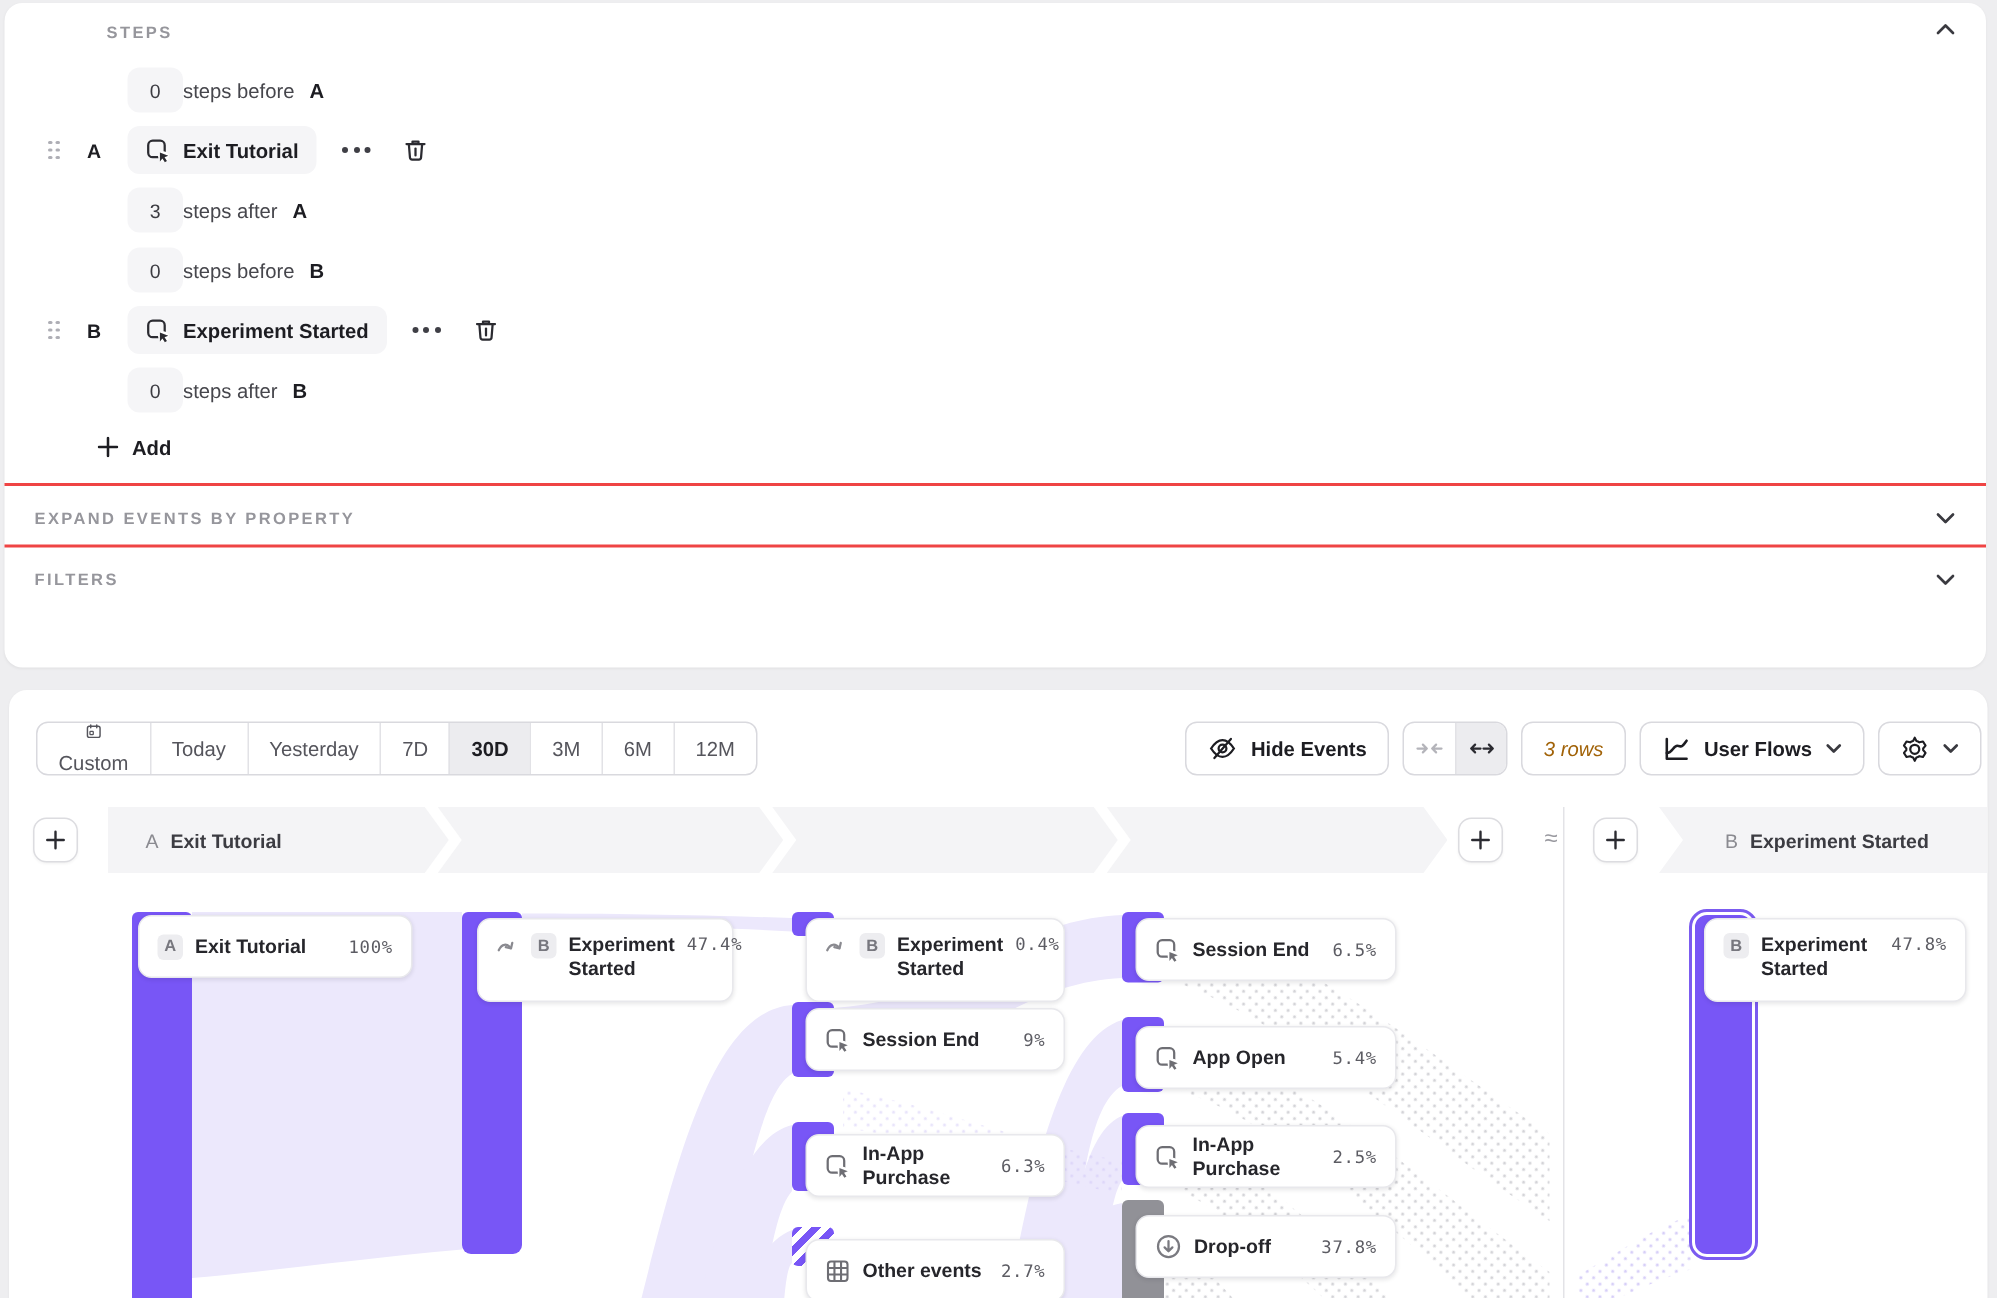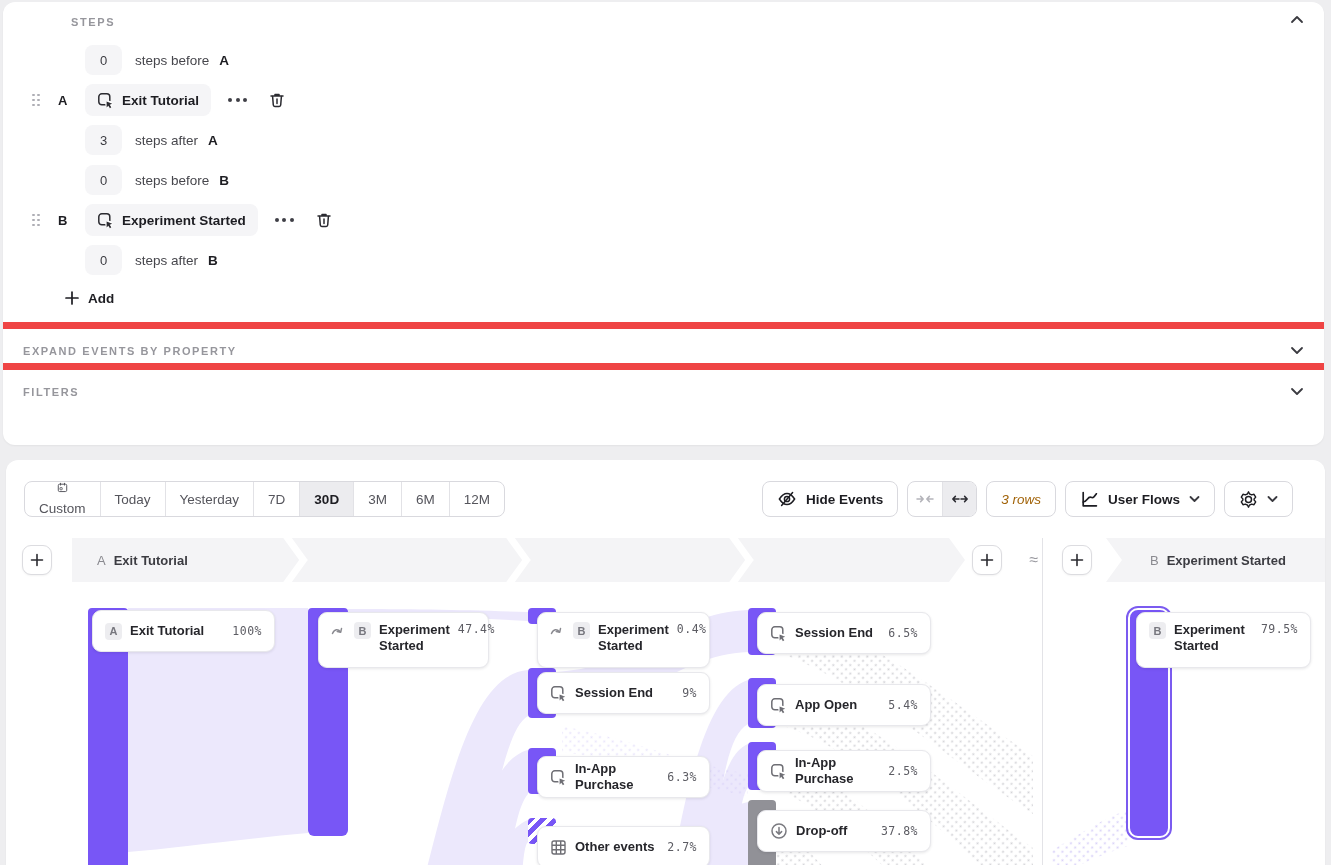--- a/index.html
+++ b/index.html
@@ -11,51 +11,51 @@
   #steps-card { left:3px; top:2px; width:1321px; height:443px; }
   .sec-label { font-size:11px; font-weight:700; letter-spacing:1.6px; color:#96969c; }
   .steps-head { position:absolute; left:0; top:0; right:0; height:36px; cursor:pointer; }
   .steps-head .sec-label { position:absolute; left:20px; top:14px;margin-left:48px; }
   .chev { stroke:#3a3a40; stroke-width:1.8; fill:none; stroke-linecap:round; stroke-linejoin:round; }
   .head-chev { position:absolute; right:20px; top:13px; }
 
   .srow { position:absolute; left:0; right:0; height:40px; display:flex; align-items:center; }
   .numbox { width:37px; height:30px; background:#f5f5f7; border-radius:8px; margin-left:82px;
     display:flex; align-items:center; justify-content:center; font-size:13px; color:#3c3c42; }
-  .slabel { font-size:13.5px; color:#46464c; margin-left:13px; }
+  .slabel { font-size:13.5px; color:#46464c; margin-left:0; }
   .sref { font-size:13.5px; font-weight:700; color:#1d1d22; margin-left:10px; }
   .handle { margin-left:29px; width:9px; height:13px; display:grid; grid-template-columns:2.5px 2.5px;
     grid-auto-rows:2.5px; gap:2.5px; }
   .handle i { background:#aeaeb5; border-radius:50%; }
   .sletter { font-size:13px; font-weight:700; color:#1d1d22; margin-left:17px; width:12px; }
   .chip { height:32px; background:#f5f5f7; border-radius:8px; display:flex; align-items:center;
     gap:8px; padding:0 12px; margin-left:15px; cursor:pointer; }
   .chip span { font-size:13.5px; font-weight:700; color:#1d1d22; }
   .dots3 { display:flex; gap:3.5px; margin-left:17px; cursor:pointer; }
   .dots3 i { width:4px; height:4px; border-radius:50%; background:#3f3f46; }
   .trash { margin-left:21px; cursor:pointer; }
   .addrow { position:absolute; left:62px; top:278px; height:36px; display:flex; align-items:center;
     gap:9px; cursor:pointer;justify-content:center; }
   .addrow span { font-size:13.5px; font-weight:700; color:#1d1d22; }
-  .collapse { position:absolute; left:0; right:0; height:41px; border-top:7px solid #ef4444;
+  .collapse { position:absolute; left:0; right:0; height:41px; border-top:2px solid #ef4444;
     cursor:pointer; }
   .collapse .sec-label { position:absolute; left:20px; top:16px; }
   .collapse svg { position:absolute; right:20px; top:16px; }
 
   
   #chart-card { left:6px; top:460px; width:1319px; height:420px; overflow:hidden; }
 
   
   .seg { position:absolute; left:18px; top:21px; height:36px; display:flex; border:1px solid #d9d9de;
     border-radius:8px; background:#fff; overflow:hidden; }
   .seg-cell { display:flex; align-items:center; gap:8px; padding:0 14px; font-size:13.5px;
     color:#55555c; border-left:1px solid #e2e2e6; cursor:pointer; white-space:nowrap; }
   .seg-cell:first-child { border-left:none;flex-direction:column; }
   .seg-cell.sel { background:#ececef; color:#1d1d22; font-weight:700; }
-  .tb-right { position:absolute; right:32px; top:21px; height:36px; display:flex; gap:9px; }
+  .tb-right { position:absolute; right:4px; top:21px; height:36px; display:flex; gap:9px; }
   .tbtn { height:36px; border:1px solid #d9d9de; border-radius:8px; background:#fff; display:flex;
     align-items:center; gap:9px; padding:0 14px; font-size:13.5px; font-weight:700; color:#1d1d22;
     cursor:pointer; white-space:nowrap; }
   .tbtn.light { font-weight:500; color:#a16207;font-style:italic; }
   .arr-group { height:36px; border:1px solid #d9d9de; border-radius:8px; background:#fff;
     display:flex; overflow:hidden; }
   .arr-cell { width:34px; display:flex; align-items:center; justify-content:center; cursor:pointer; }
   .arr-cell + .arr-cell { border-left:1px solid #e2e2e6; }
   .arr-cell.on { background:#ececef; }
 
@@ -462,16 +462,16 @@
       <circle cx="9" cy="9" r="7" fill="none" stroke="#7a7a80" stroke-width="1.5"></circle>
       <path d="M9 5.4 V12 M6.4 9.6 L9 12.2 L11.6 9.6" fill="none" stroke="#7a7a80" stroke-width="1.5" stroke-linecap="round" stroke-linejoin="round"></path>
     </svg>
     <span class="nname">Drop-off</span>
     <span class="nval">37.8%</span>
   </div>
 
   <div class="ncard two" style="left:1130px; top:152px; width:175px">
     <span class="badge">B</span>
     <span class="nname" style="max-width:90px">Experiment Started</span>
-    <span class="nval">79.5%</span>
+    <span class="nval">47.8%</span>
   </div>
 
 </div>
 
 </body></html>

